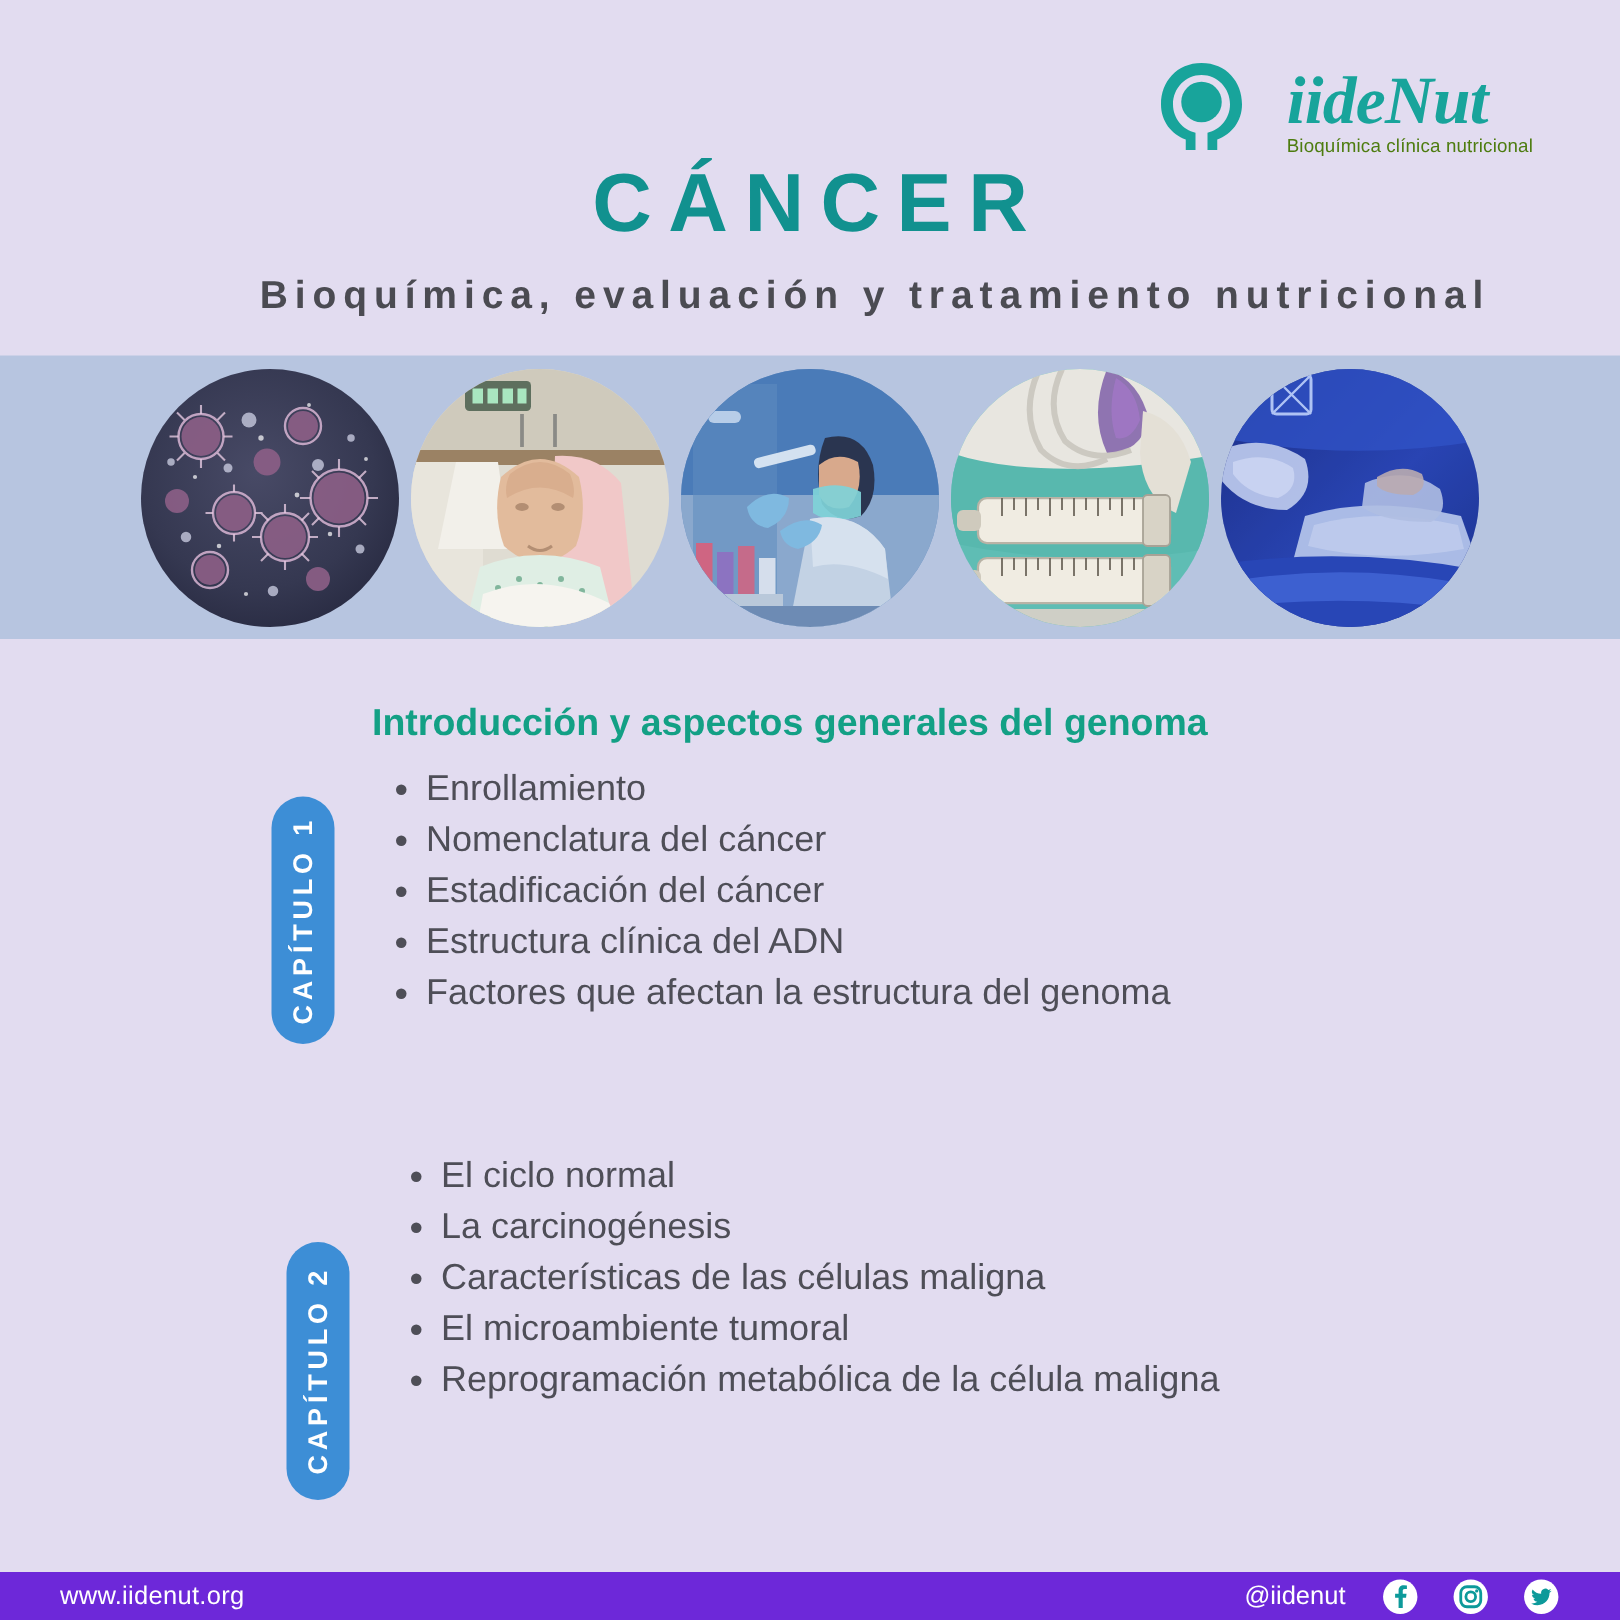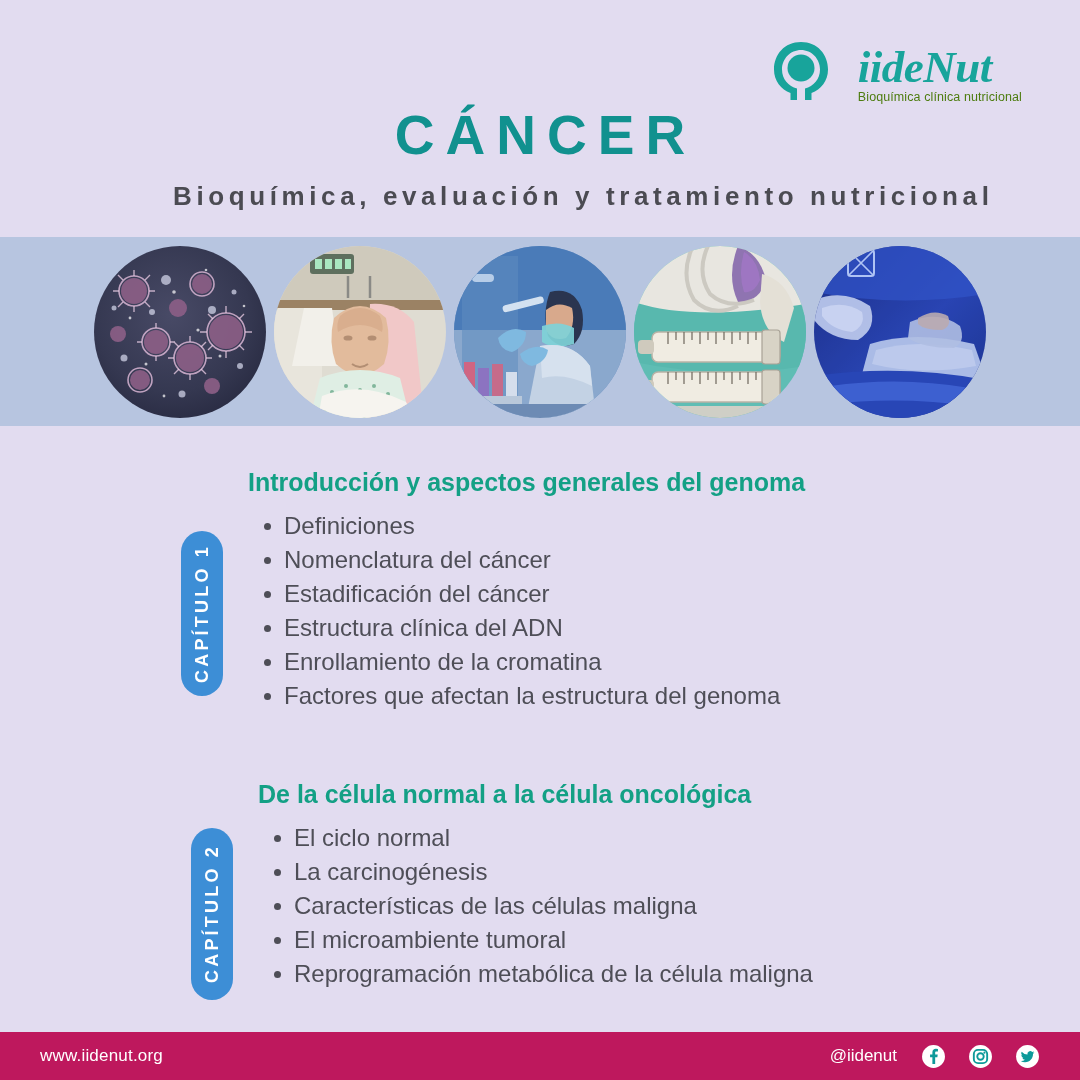--- a/index.html
+++ b/index.html
@@ -181,22 +181,22 @@
   }
   .pill1 { left: 181px; top: 531px; height: 165px; }
   .pill2 { left: 191px; top: 828px; height: 172px; }
 
   
   .footer {
     position: absolute;
     left: 0;
     bottom: 0;
     width: 1080px;
-    height: 48px;
-    background: #be185d;
+    height: 32px;
+    background: #6d28d9;
     display: flex;
     align-items: center;
     justify-content: space-between;
     padding: 0 40px;
     box-sizing: border-box;
   }
   .footer-web {
     color: #ffffff;
     font-size: 17px;
     letter-spacing: 0.2px;
@@ -422,35 +422,33 @@
           <rect x="0" y="0" width="172" height="172" fill="#2040c0" opacity="0.18"></rect>
         </svg>
       </div>
 
     </div>
   </div>
 
   <div class="section sec1">
     <h2 class="sec-heading">Introducción y aspectos generales del genoma</h2>
     <ul class="sec-list">
-      <li>Definiciones</li>
+      <li>Enrollamiento</li>
       <li>Nomenclatura del cáncer</li>
       <li>Estadificación del cáncer</li>
       <li>Estructura clínica del ADN</li>
-      <li>Enrollamiento de la cromatina</li>
       <li>Factores que afectan la estructura del genoma</li>
     </ul>
   </div>
 
   <div class="chapter-pill pill1">
     <span>CAPÍTULO 1</span>
   </div>
 
   <div class="section sec2">
-    <h2 class="sec-heading">De la célula normal a la célula oncológica</h2>
     <ul class="sec-list">
       <li>El ciclo normal</li>
       <li>La carcinogénesis</li>
       <li>Características de las células maligna</li>
       <li>El microambiente tumoral</li>
       <li>Reprogramación metabólica de la célula maligna</li>
     </ul>
   </div>
 
   <div class="chapter-pill pill2">

